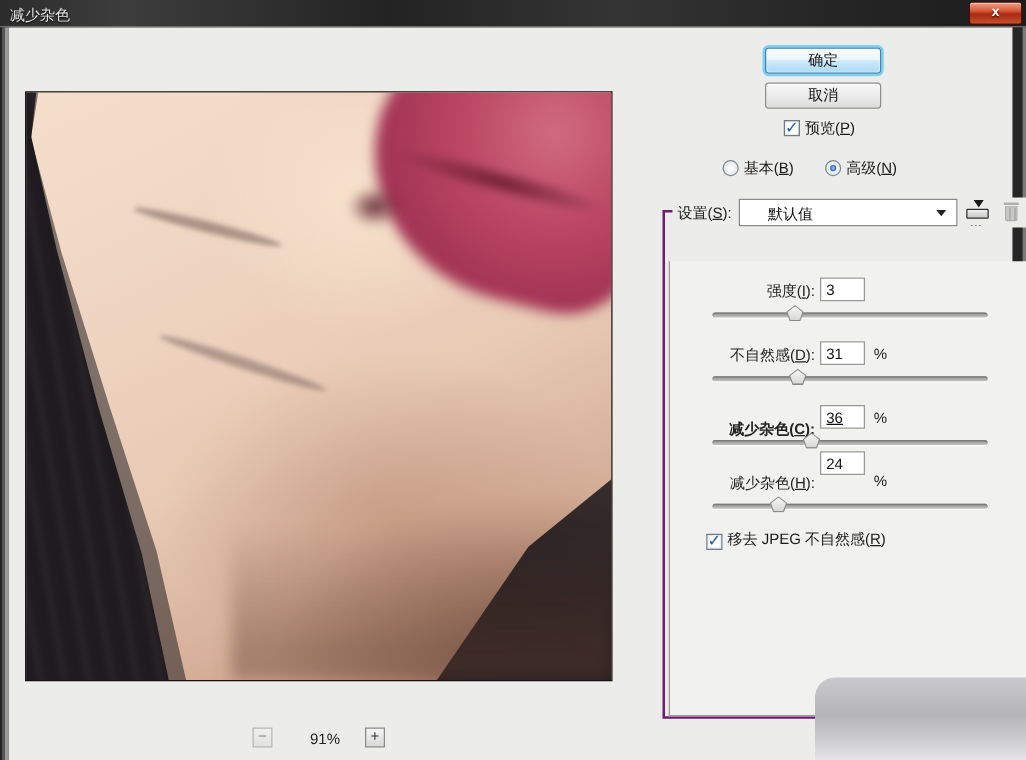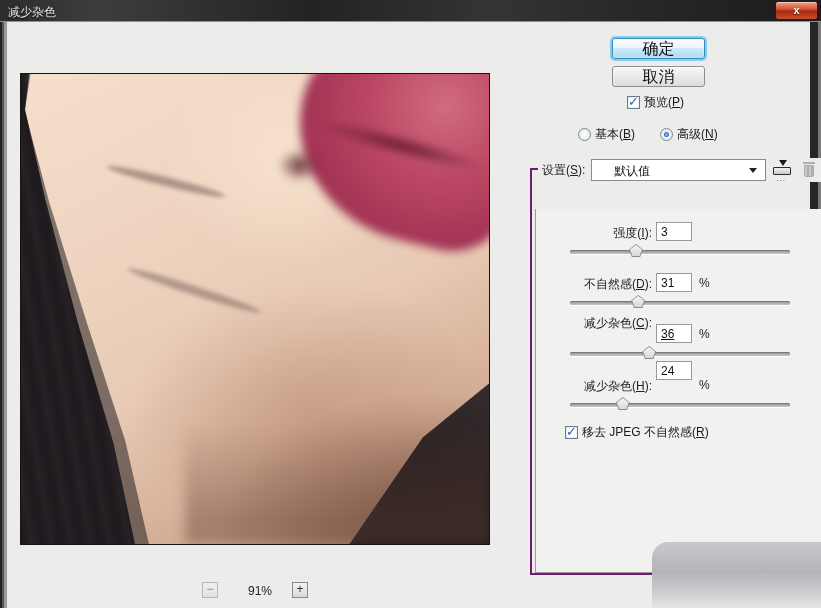--- a/index.html
+++ b/index.html
@@ -68,21 +68,21 @@
   
   .zoombar { position:absolute; left:0; top:558px; width:500px; height:22px; }
   .zbtn { position:absolute; width:16px; height:16px; border:1px solid #8a8a8a; background:linear-gradient(#f4f4f4,#d9d9d9);
     text-align:center; line-height:13px; font-size:12px; color:#333; cursor:pointer; }
   .zbtn.minus { left:195px; top:2px; opacity:.55; }
   .zbtn.plus  { left:285px; top:2px; }
   .zlevel { position:absolute; left:222px; top:4px; width:62px; text-align:center; color:#222; }
 
   
   .btn { position:absolute; left:605px; width:93px; height:21px; text-align:center; line-height:19px;
-    font-size:16px; color:#111; cursor:pointer; border-radius:3px; }
+    font-size:12px; color:#111; cursor:pointer; border-radius:3px; }
   .btn.ok { top:16px; background:linear-gradient(180deg,#fdfeff 0%,#ebf6fd 45%,#cfeafa 50%,#a9d9f5 100%);
     border:1px solid #3f87b5; box-shadow:0 0 0 2px #7ed0f2, inset 0 0 2px #fff; }
   .btn.cancel { top:44px; background:linear-gradient(180deg,#f8f8f8 0%,#ececec 45%,#dcdcdc 100%);
     border:1px solid #8e8e8e; box-shadow:inset 0 1px 0 #fff; }
 
   .checkrow { position:absolute; height:16px; display:flex; align-items:center; gap:4px; }
   .checkbox { width:13px; height:13px; background:#fff; border:1px solid #6f7b85; position:relative; cursor:pointer;
     box-shadow:inset 0 0 2px #b9c6d1; }
   .checkbox.checked::after { content:"✓"; position:absolute; left:0px; top:-3px; font-size:13px; font-weight:bold; color:#2b5fb0; }
   .radio { width:13px; height:13px; border-radius:50%; border:1px solid #7f8a93; background:radial-gradient(#fff,#dce2e6); position:relative; cursor:pointer; }
@@ -131,21 +131,21 @@
     font-family:"Liberation Sans",sans-serif; font-size:12px; padding-left:4px; color:#111; }
   .srow-suffix { position:absolute; left:163px; color:#222; }
   .track { position:absolute; left:34px; width:220px; height:4px; border-radius:2px;
     background:linear-gradient(180deg,#8f8f8f,#c6c6c4); box-shadow:inset 0 1px 1px #777, 0 1px 0 #fff; }
   .thumb { position:absolute; top:-6px; width:14px; height:13px;
     clip-path:polygon(50% 0, 100% 42%, 80% 100%, 20% 100%, 0 42%);
     background:#8a8a8a; }
   .thumb::after { content:""; position:absolute; inset:1px;
     clip-path:polygon(50% 0, 100% 42%, 80% 100%, 20% 100%, 0 42%);
     background:linear-gradient(180deg,#f5f5f3,#d8d8d6); }
-  .jpeg-row { left:29px; top:215px; }
+  .jpeg-row { left:29px; top:215px;align-items:flex-end; }
 
   
   .watermark { position:absolute; left:652px; top:542px; width:169px; height:66px; z-index:50;
     border-top-left-radius:16px;
     background:linear-gradient(180deg,#c9c9cd 0%,#b4b4b9 45%,#cfcfd2 78%,#e6e6e8 100%); }
 
   .label-text { white-space:nowrap; }
 </style>
 </head>
 <body>
@@ -234,21 +234,21 @@
           <div class="thumb" style="left: calc(30% - 7px);"></div>
         </div>
 
         <div class="srow-label" style="top:67px;"><span>不自然感(</span><span class="key-u">D</span><span>):</span></div>
         <input class="srow-input" style="top: 64px;" value="31">
         <div class="srow-suffix" style="top:67px;">%</div>
         <div class="track" style="top:92px;">
           <div class="thumb" style="left: calc(31% - 7px);"></div>
         </div>
 
-        <div class="srow-label" style="top:106px;"><span>减少杂色(</span><span class="key-u">C</span><span>):</span></div>
+        <div class="srow-label" style="top:126px;font-weight:bold;"><span>减少杂色(</span><span class="key-u">C</span><span>):</span></div>
         <input class="srow-input" style="top: 115px; text-decoration: underline;" value="36">
         <div class="srow-suffix" style="top:118px;">%</div>
         <div class="track" style="top:143px;">
           <div class="thumb" style="left: calc(36% - 7px);"></div>
         </div>
 
         <div class="srow-label" style="top:169px;"><span>减少杂色(</span><span class="key-u">H</span><span>):</span></div>
         <input class="srow-input" style="top: 152px;" value="24">
         <div class="srow-suffix" style="top:169px;">%</div>
         <div class="track" style="top:194px;">

